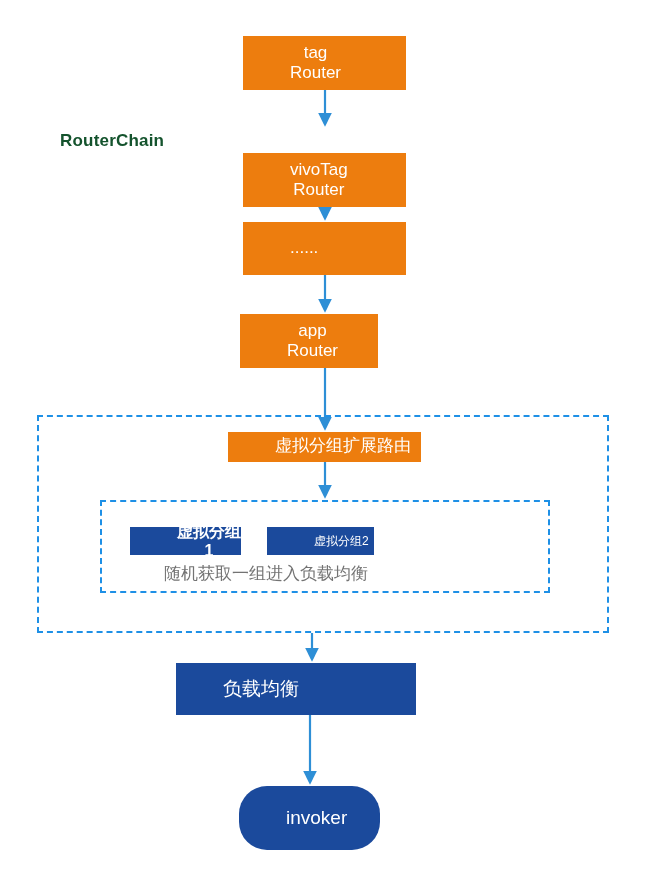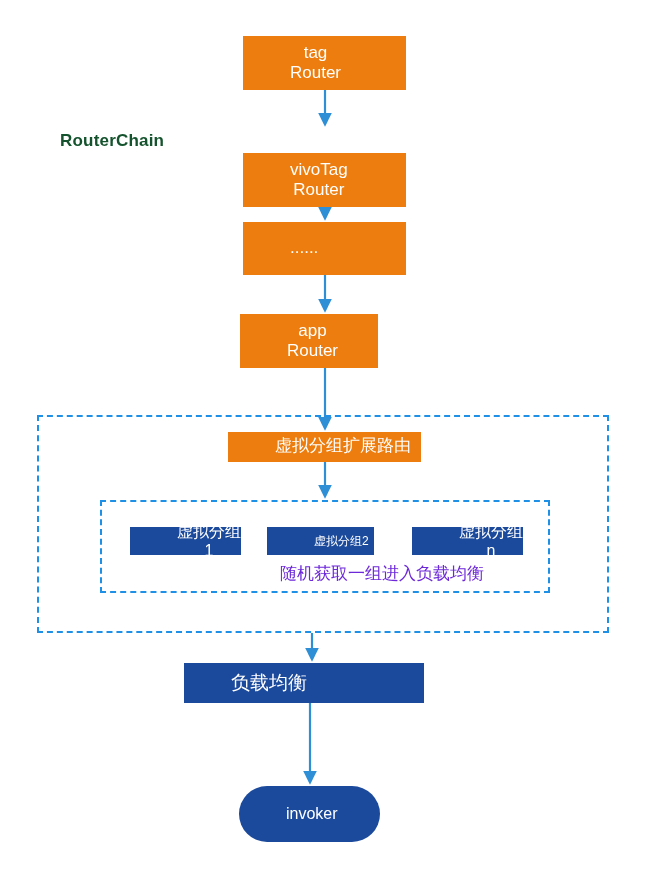--- a/index.html
+++ b/index.html
@@ -41,23 +41,23 @@
   }
   .chain-label {
     position: absolute;
     color: #14532d;
     font-weight: bold;
     font-size: 17px;
     letter-spacing: 0.2px;
   }
   .plain-text {
     position: absolute;
-    color: #6d28d9;
+    color: #737373;
     font-size: 17px;
-    text-align: right;
+    text-align: left;
   }
   .dashed-box {
     position: absolute;
     box-sizing: border-box;
     border: 2px dashed #1E90E6;
     background: transparent;
   }
   .pill {
     border-radius: 28px;
   }
@@ -110,37 +110,34 @@
 
   <div class="node orange" style="left:240px; top:314px; width:138px; height:54px; font-size:17px;">
     <span class="label-text">app
 Router</span>
   </div>
 
   <div class="node orange" style="left:228px; top:432px; width:193px; height:30px; font-size:17px;font-family:Liberation Mono, monospace;">
     <span class="label-text">虚拟分组扩展路由</span>
   </div>
 
-  <div class="node blue" style="left:130px; top:527px; width:111px; height:28px; font-size:16px;">
+  <div class="node blue" style="left:130px; top:527px; width:111px; height:28px; font-size:16px;font-weight:bold;">
     <span class="label-text">虚拟分组1</span>
   </div>
 
   <div class="node blue" style="left:267px; top:527px; width:107px; height:28px; font-size:12px;">
     <span class="label-text">虚拟分组2</span>
   </div>
 
-  <div class="node blue" style="left:412px; top:527px; width:111px; height:28px; font-size:16px;">
-    <span class="label-text">虚拟分组n</span>
-  </div>
 
-  <div class="node blue" style="left:184px; top:663px; width:240px; height:40px; font-size:19px;">
+  <div class="node blue" style="left:176px; top:663px; width:240px; height:52px; font-size:19px;">
     <span class="label-text">负载均衡</span>
   </div>
 
-  <div class="node blue pill" style="left:239px; top:786px; width:141px; height:56px; font-size:16px;">
+  <div class="node blue pill" style="left:239px; top:786px; width:141px; height:64px; font-size:19px;">
     <span class="label-text">invoker</span>
   </div>
 
   <div class="chain-label" style="left:60px; top:131px; width:180px;">RouterChain</div>
 
   <div class="plain-text" style="left:164px; top:562px; width:320px;">随机获取一组进入负载均衡</div>
 
 </div>
 
 </body></html>

